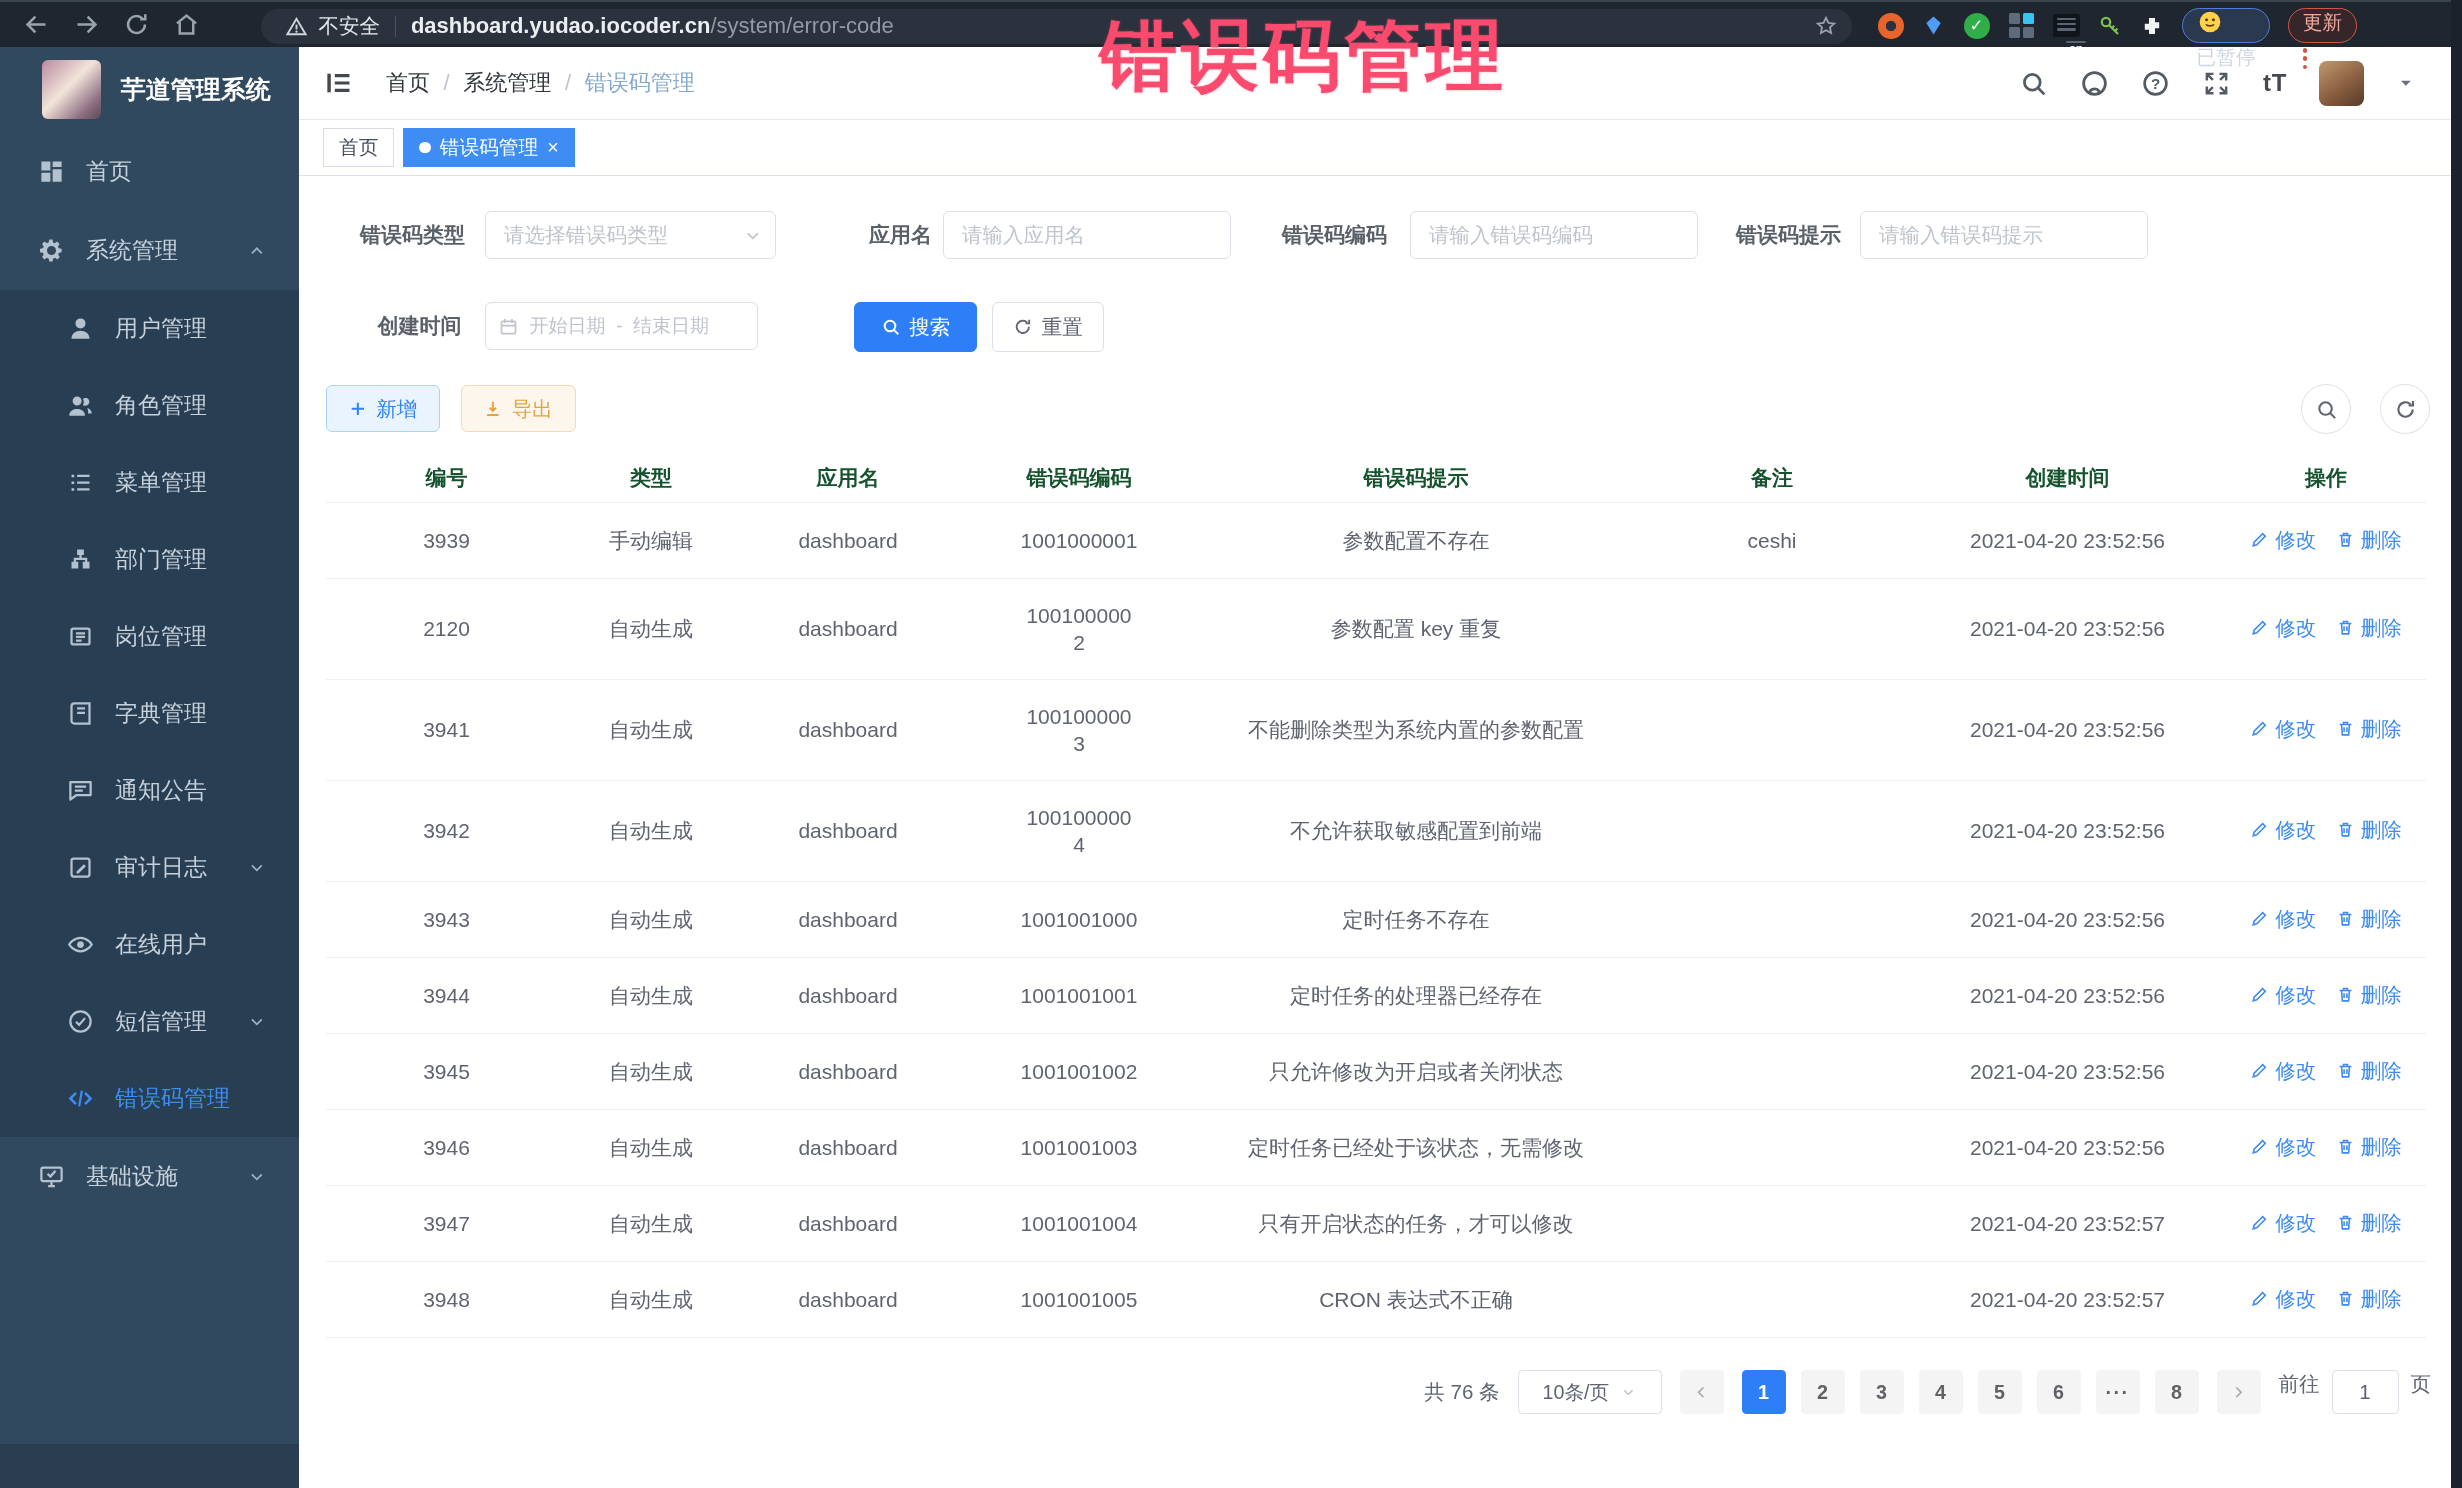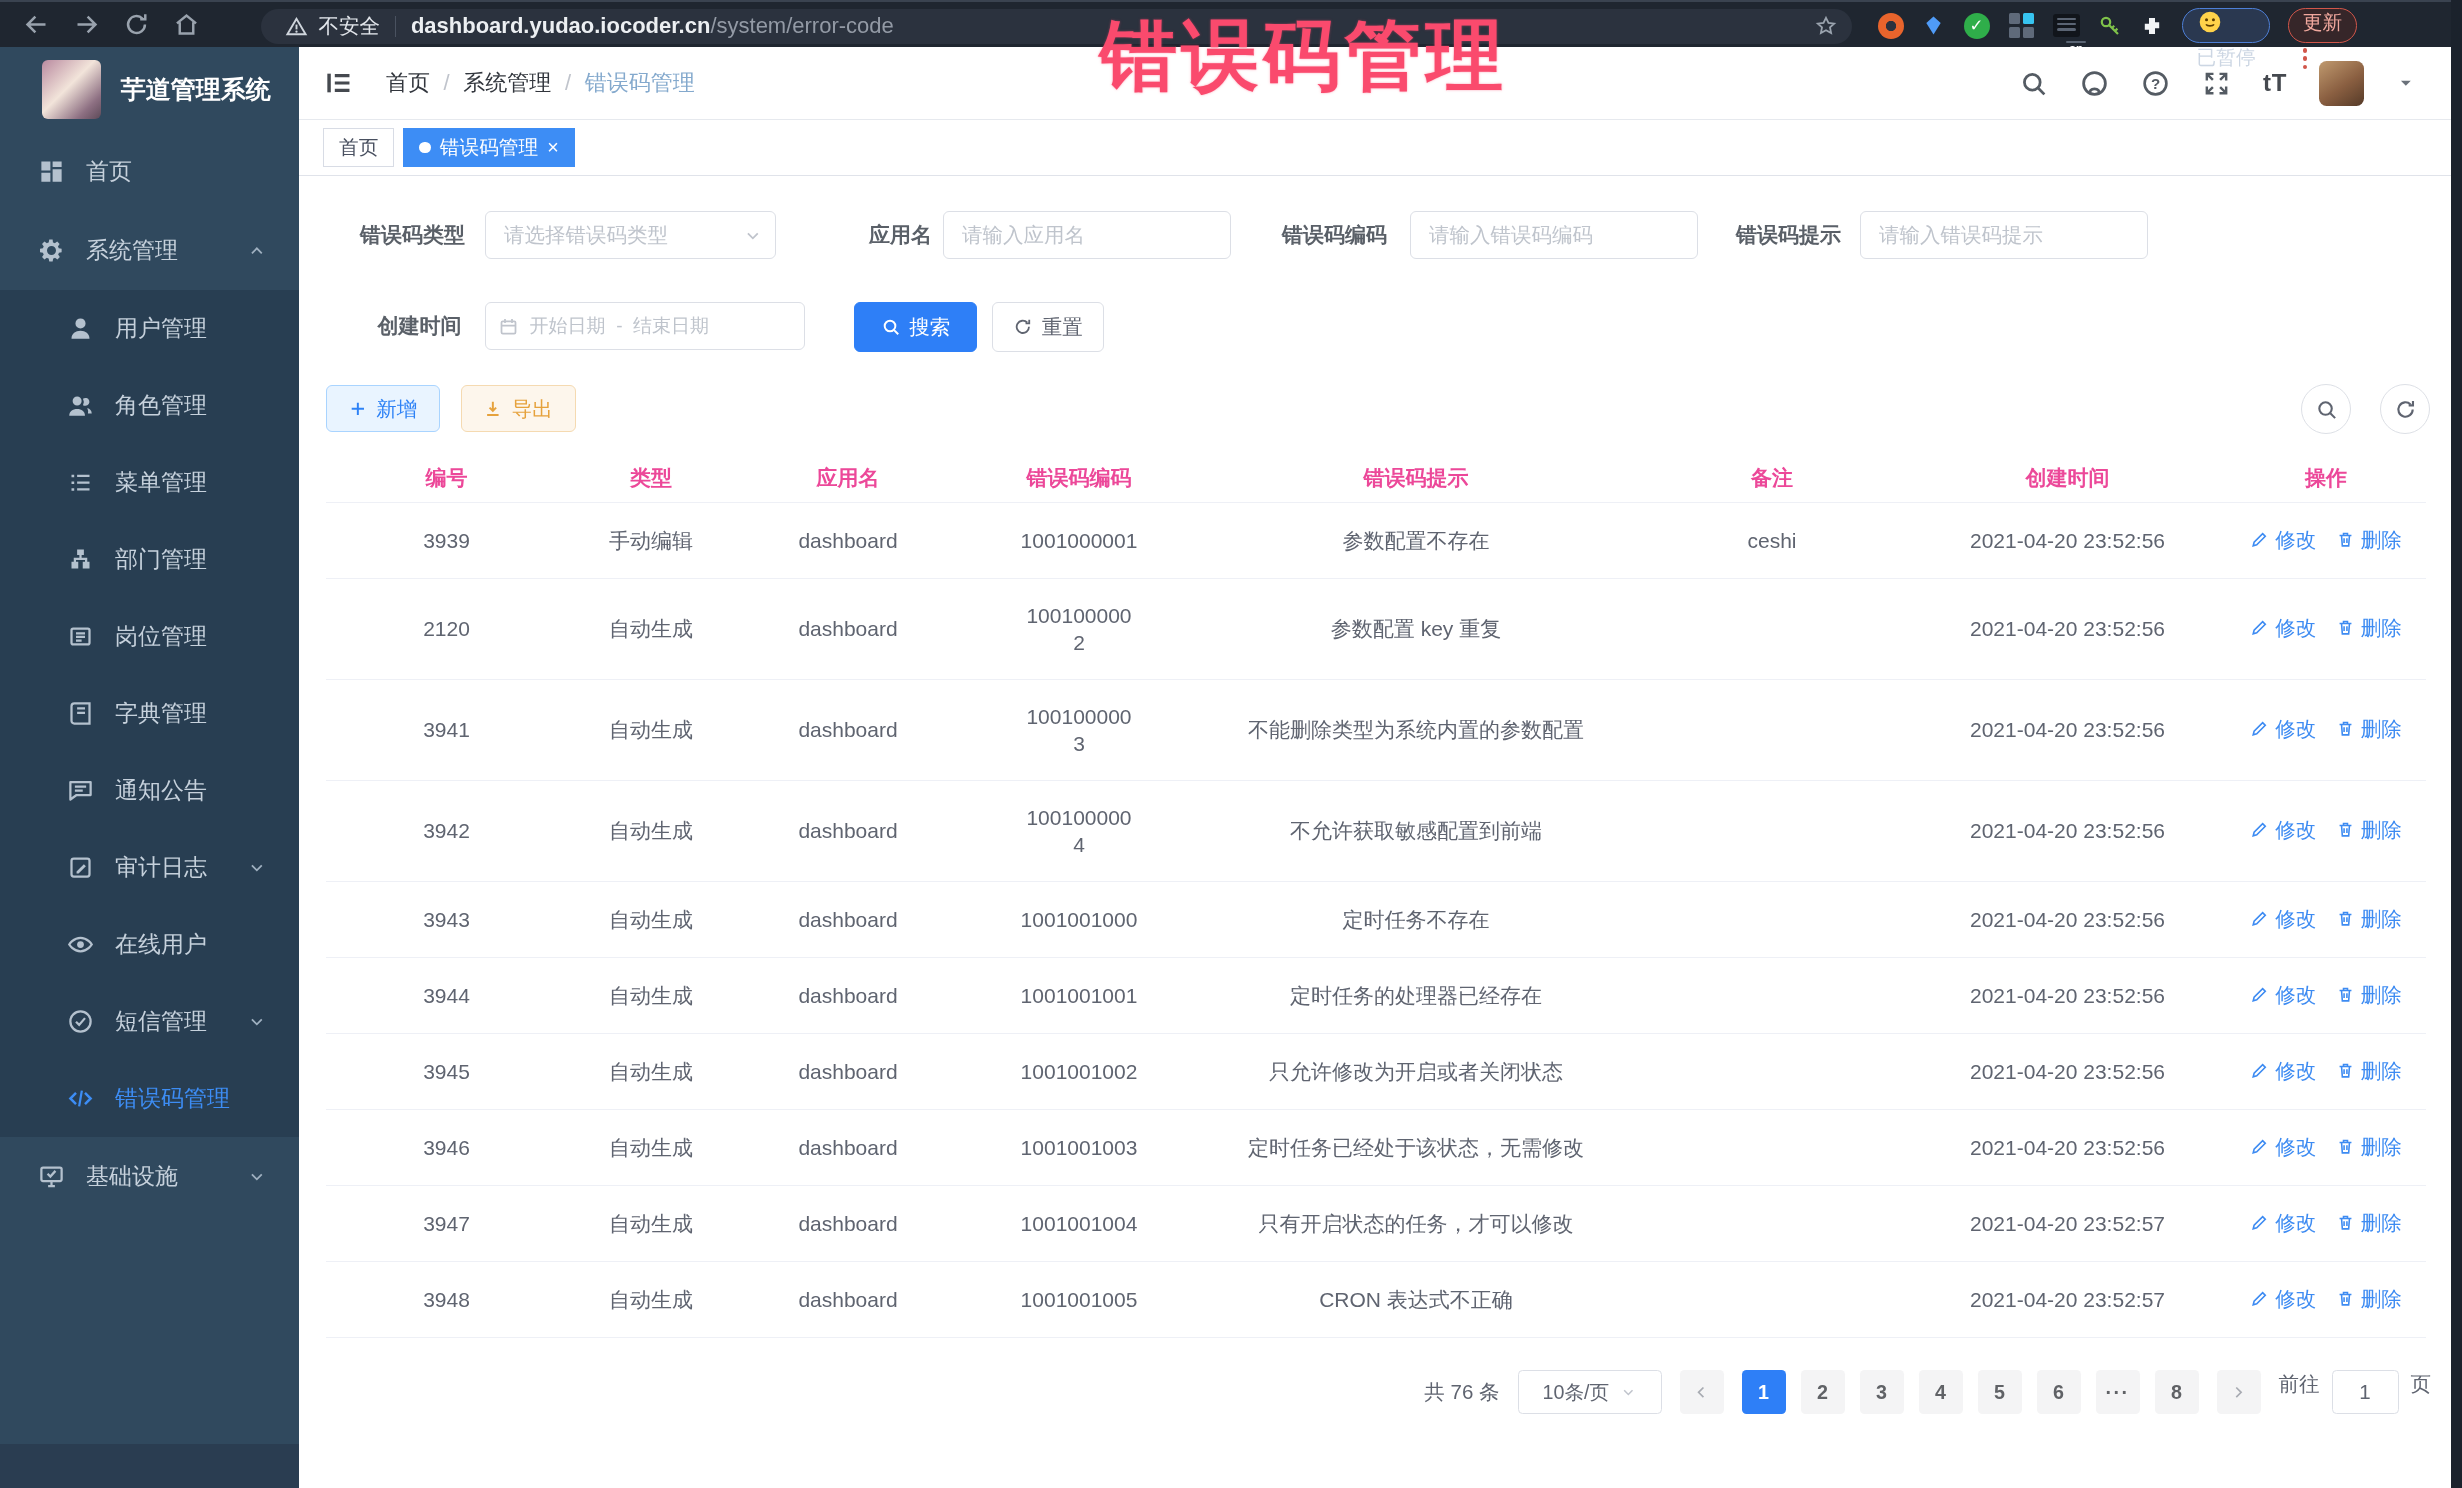--- a/index.html
+++ b/index.html
@@ -86,41 +86,41 @@
   .tag .close { font-size:19.7px; line-height:1; }
 
   .content { position:relative; width:2152px; height:1312px; }
 
   
   .f-label { position:absolute; height:48px; line-height:48px; text-align:right; font-weight:bold; color:#5a6068; font-size:21px; }
   .f-input { position:absolute; height:48px; border:0.8px solid #dcdfe6; border-radius:6px; background:#fff;
     font-size:20.5px; color:#5f6470; padding:0 18px; font-family:inherit; width:291px; }
   .f-input::placeholder { color:#bfc4cc; }
   .sel-caret { position:absolute; width:19.7px; height:19.7px; color:#c0c4cc; }
-  .daterange { position:absolute; left:186px; top:126px; width:320px; height:48px; border:0.8px solid #dcdfe6; border-radius:6px;
+  .daterange { position:absolute; left:186px; top:126px; width:273px; height:48px; border:0.8px solid #dcdfe6; border-radius:6px;
     display:flex; align-items:center; padding:0 12px; gap:10.6px; color:#bfc4cc; font-size:19px; cursor:text; }
   .cal-ic { width:21px; height:21px; color:#c0c4cc; }
   .btn { display:inline-flex; align-items:center; justify-content:center; gap:9px; border-radius:6px; font-size:20.5px; cursor:pointer;
     border:0.8px solid #dcdfe6; background:#fff; font-family:inherit; }
   .btn-search { position:absolute; left:555px; top:126px; width:123px; height:50px; background:#2e7ff7; border-color:#2e7ff7; color:#fff; }
   .btn-reset  { position:absolute; left:693px; top:126px; width:112px; height:50px; color:#5f6470; }
   .bt-ic { width:19.7px; height:19.7px; }
 
   
   .toolbar { position:absolute; left:26.5px; top:209px; display:flex; gap:21px; }
   .btn-add { width:114px; height:47px; background:#e9f4ff; border-color:#a9d4ff; color:#2e82f6; }
   .btn-export { width:115px; height:47px; background:#fdf6ec; border-color:#f5dab1; color:#e6a23c; }
   .tb-circles { position:absolute; top:208px; right:21px; display:flex; gap:29px; }
   .circle-btn { width:50px; height:50px; border:0.8px solid #dde0e6; border-radius:50%; display:flex; align-items:center;
     justify-content:center; color:#5f6470; cursor:pointer; background:#fff; }
   .circle-btn .ico { width:23px; height:23px; }
 
   
   table.grid { position:absolute; left:26.5px; top:279px; width:2100px; border-collapse:collapse; table-layout:fixed; }
-  .grid th { height:47px; font-size:21px; font-weight:bold; color:#ec4899; border-bottom:1.5px solid #eef0f6; text-align:center; }
+  .grid th { height:47px; font-size:21px; font-weight:bold; color:#14532d; border-bottom:1.5px solid #eef0f6; text-align:center; }
   .grid td { padding:23px 7.6px; font-size:21px; color:#5f6470; border-bottom:1.5px solid #eef0f6; text-align:center; line-height:27px; }
   .grid td.col-code { white-space:pre-line; }
   .rowlink { display:inline-flex; align-items:center; gap:6px; color:#3d8bf2; font-size:20.5px; cursor:pointer; text-decoration:none; }
   .rowlink .ico { width:19px; height:19px; }
   .act-gap { display:inline-flex; gap:19.7px; }
 
   
   .pager { position:absolute; top:1194px; right:20px; display:flex; align-items:center; gap:18px; font-size:20.5px; color:#5f6470; }
   .psize { width:144px; height:44px; border:0.8px solid #dcdfe6; border-radius:4.5px; display:flex; align-items:center;
     justify-content:center; gap:10.6px; color:#5f6470; font-size:19.7px; cursor:pointer; }

